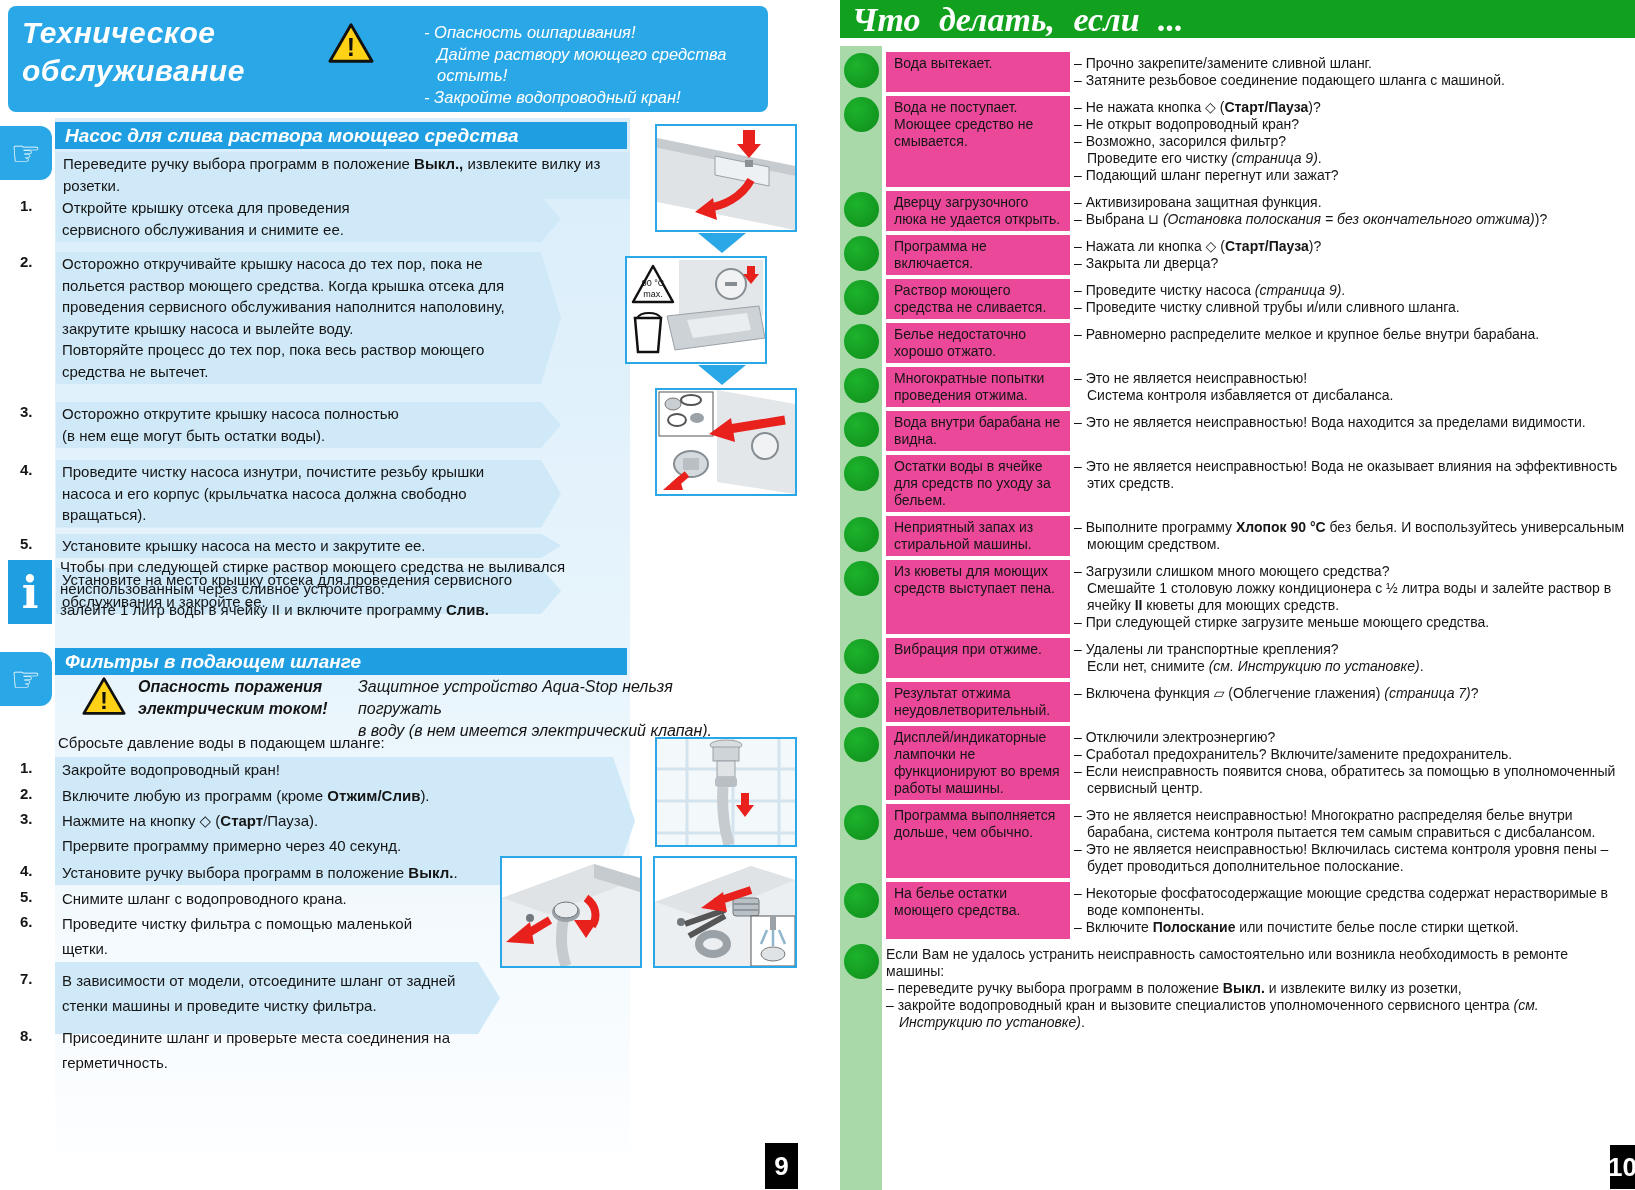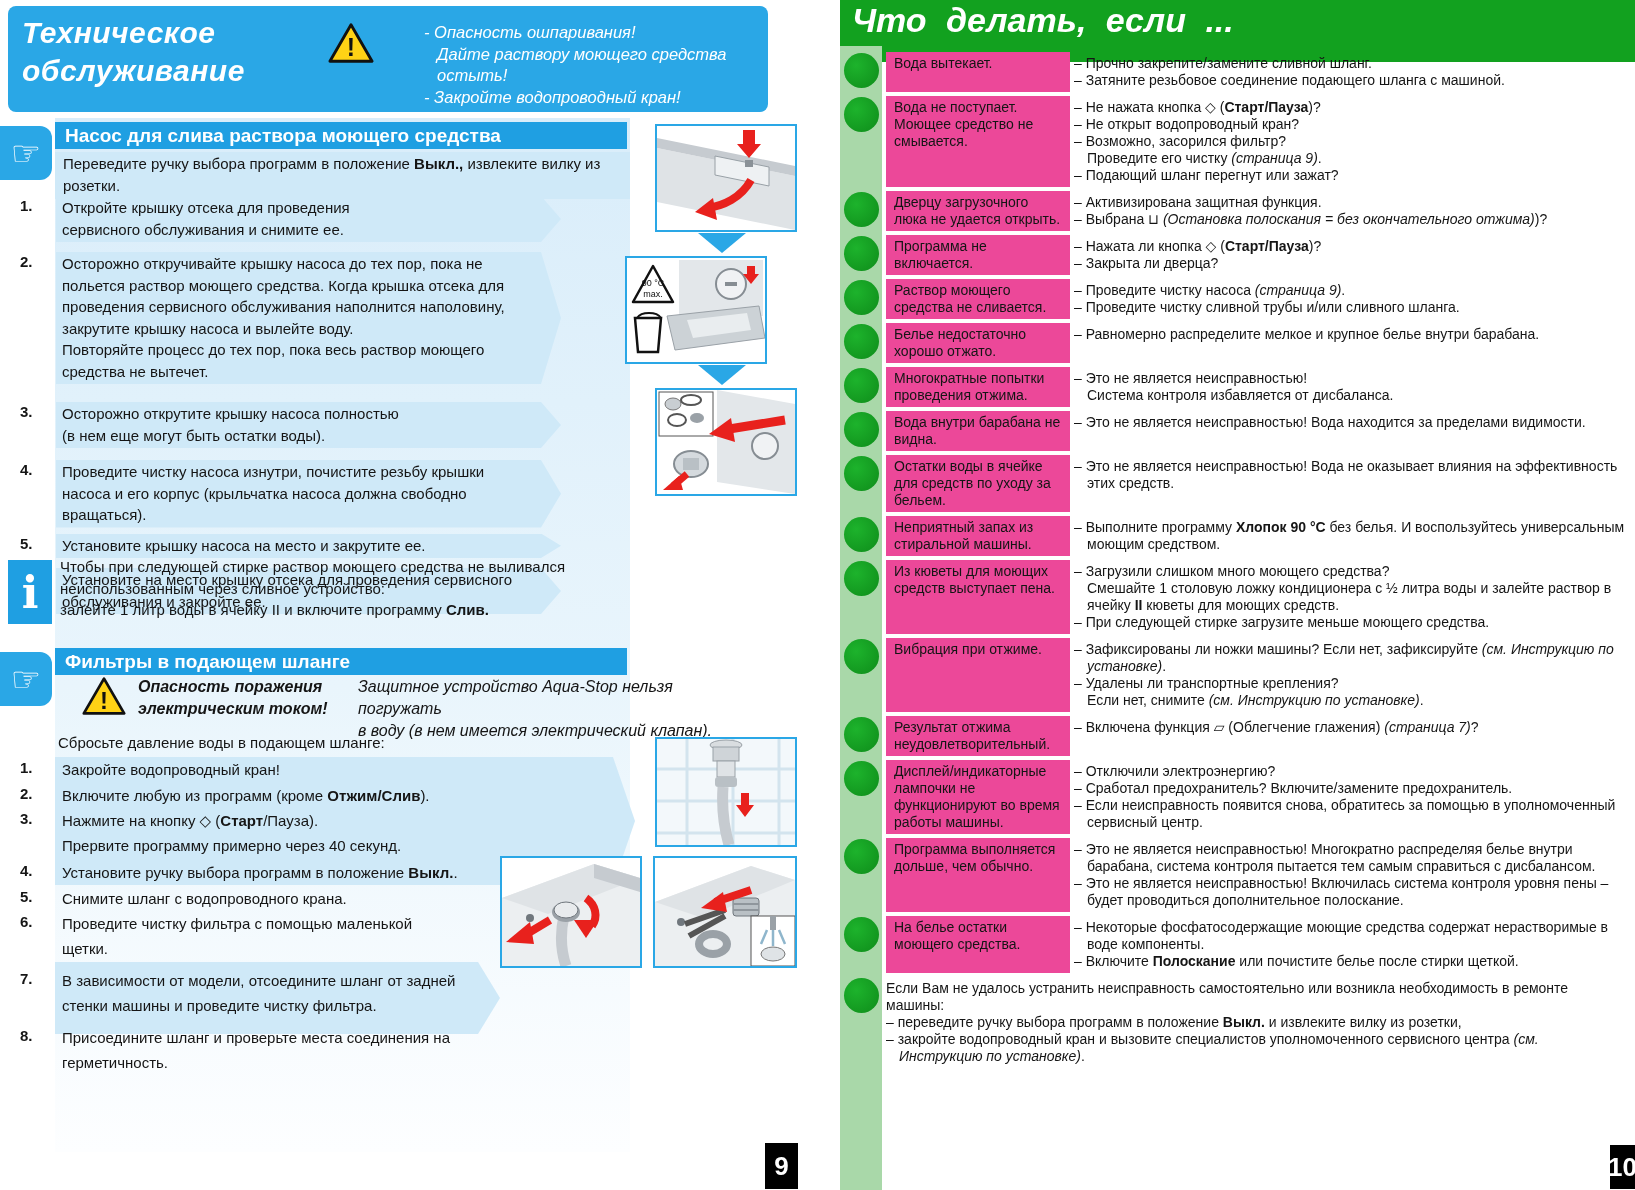--- a/index.html
+++ b/index.html
@@ -14,21 +14,21 @@
             color:#fff;line-height:38px;letter-spacing:.5px;}
   .lp-warn{position:absolute;left:320px;top:16px;display:flex;}
   .tri svg{display:block;}
   .lp-warn-lines{margin-left:10px;color:#fff;font-style:italic;font-size:16.5px;line-height:21.5px;}
   .lp-warn-line{padding-left:13px;margin-left:40px;}
   .lp-warn-line.dash{padding-left:0;}
 
   .lp-bg{position:absolute;left:55px;top:118px;width:575px;height:1034px;
          background:linear-gradient(180deg,#D9EDFA 0%,#E9F5FC 55%,#FDFEFF 100%);}
   .sec-bar{position:absolute;left:55px;width:572px;height:27px;background:#1F9FE2;color:#fff;
-           font-weight:bold;font-size:19px;line-height:27px;padding-left:10px;box-sizing:border-box;}
+           font-style:italic;font-weight:bold;font-size:19px;line-height:27px;padding-left:10px;box-sizing:border-box;}
   #bar1{top:122px;} #bar2{top:648px;}
   .tab{position:absolute;left:0;width:52px;height:54px;background:#2AA7E6;border-radius:0 12px 12px 0;
        color:#fff;display:flex;align-items:center;justify-content:center;font-size:34px;}
   #tab1{top:126px;} #tab2{top:652px;}
 
   .intro1{position:absolute;left:55px;top:152px;width:575px;background:#CFE9F8;
           padding:1px 8px 3px 8px;box-sizing:border-box;font-size:15px;line-height:21.5px;}
   #steps1{position:absolute;left:20px;top:196px;width:615px;}
   .step{display:flex;}
   .step-num{width:36px;font-weight:bold;font-size:15px;flex-shrink:0;padding-top:1px;}
@@ -63,21 +63,21 @@
   #ill6{left:653px;top:856px;width:140px;height:108px;}
   .blue-arrow{position:absolute;width:0;height:0;border-left:24px solid transparent;
               border-right:24px solid transparent;border-top:20px solid #2AA7E6;}
   #arrow1{left:698px;top:233px;} #arrow2{left:698px;top:365px;}
 
   .pn9{position:absolute;left:765px;top:1143px;width:33px;height:46px;background:#000;color:#fff;
        font-size:26px;font-weight:bold;display:flex;align-items:center;justify-content:center;}
 
   
   .page-right{position:absolute;left:840px;top:0;width:795px;height:1190px;overflow:hidden;}
-  .rp-header{position:absolute;left:0;top:0;width:795px;height:62px;background:#12A11F;}
+  .rp-header{position:absolute;left:0;top:0;width:795px;height:38px;background:#12A11F;font-family:Liberation Serif, serif;}
   .rp-title{padding:1px 0 0 12px;font-size:34px;font-weight:bold;font-style:italic;color:#fff;word-spacing:10px;}
   .rp-strip{position:absolute;left:0;top:46px;width:42px;height:1144px;background:#A9D8A9;}
   #rp-rows{position:absolute;left:46px;top:52px;width:745px;display:flex;flex-direction:column;gap:4px;}
   .rp-row{display:flex;position:relative;}
   .rp-circle{position:absolute;left:-42px;top:1px;width:35px;height:35px;border-radius:50%;
              background:radial-gradient(circle at 35% 35%,#1DB32C,#0E8C1A);}
   .rp-q{width:184px;flex-shrink:0;background:#ec4899;padding:3px 8px;font-size:14px;line-height:17px;box-sizing:border-box;}
   .rp-a{flex:1;padding:3px 4px 3px 4px;font-size:14px;line-height:17px;}
   .rp-sol{padding-left:13px;text-indent:-13px;}
   .rp-row.final{display:block;font-size:14px;line-height:17px;padding:3px 44px 3px 0;}
@@ -381,21 +381,20 @@
         <div class="rp-q">Из кюветы для моющих средств выступает пена.</div>
         <div class="rp-a">
           <div class="rp-sol">– Загрузили слишком много моющего средства?<br>Смешайте 1 столовую ложку кондиционера с ½ литра воды и залейте раствор в ячейку <b>II</b> кюветы для моющих средств.</div>
           <div class="rp-sol">– При следующей стирке загрузите меньше моющего средства.</div>
         </div>
       </div>
       <div class="rp-row">
         <div class="rp-circle"></div>
         <div class="rp-q">Вибрация при отжиме.</div>
         <div class="rp-a">
-          <div class="rp-sol">– Зафиксированы ли ножки машины? Если нет, зафиксируйте <i>(см. Инструкцию по установке)</i>.</div>
           <div class="rp-sol">– Удалены ли транспортные крепления?<br>Если нет, снимите <i>(см. Инструкцию по установке)</i>.</div>
         </div>
       </div>
       <div class="rp-row">
         <div class="rp-circle"></div>
         <div class="rp-q">Результат отжима неудовлетворительный.</div>
         <div class="rp-a">
           <div class="rp-sol">– Включена функция ▱ (Облегчение глажения) <i>(страница 7)</i>?</div>
         </div>
       </div>

